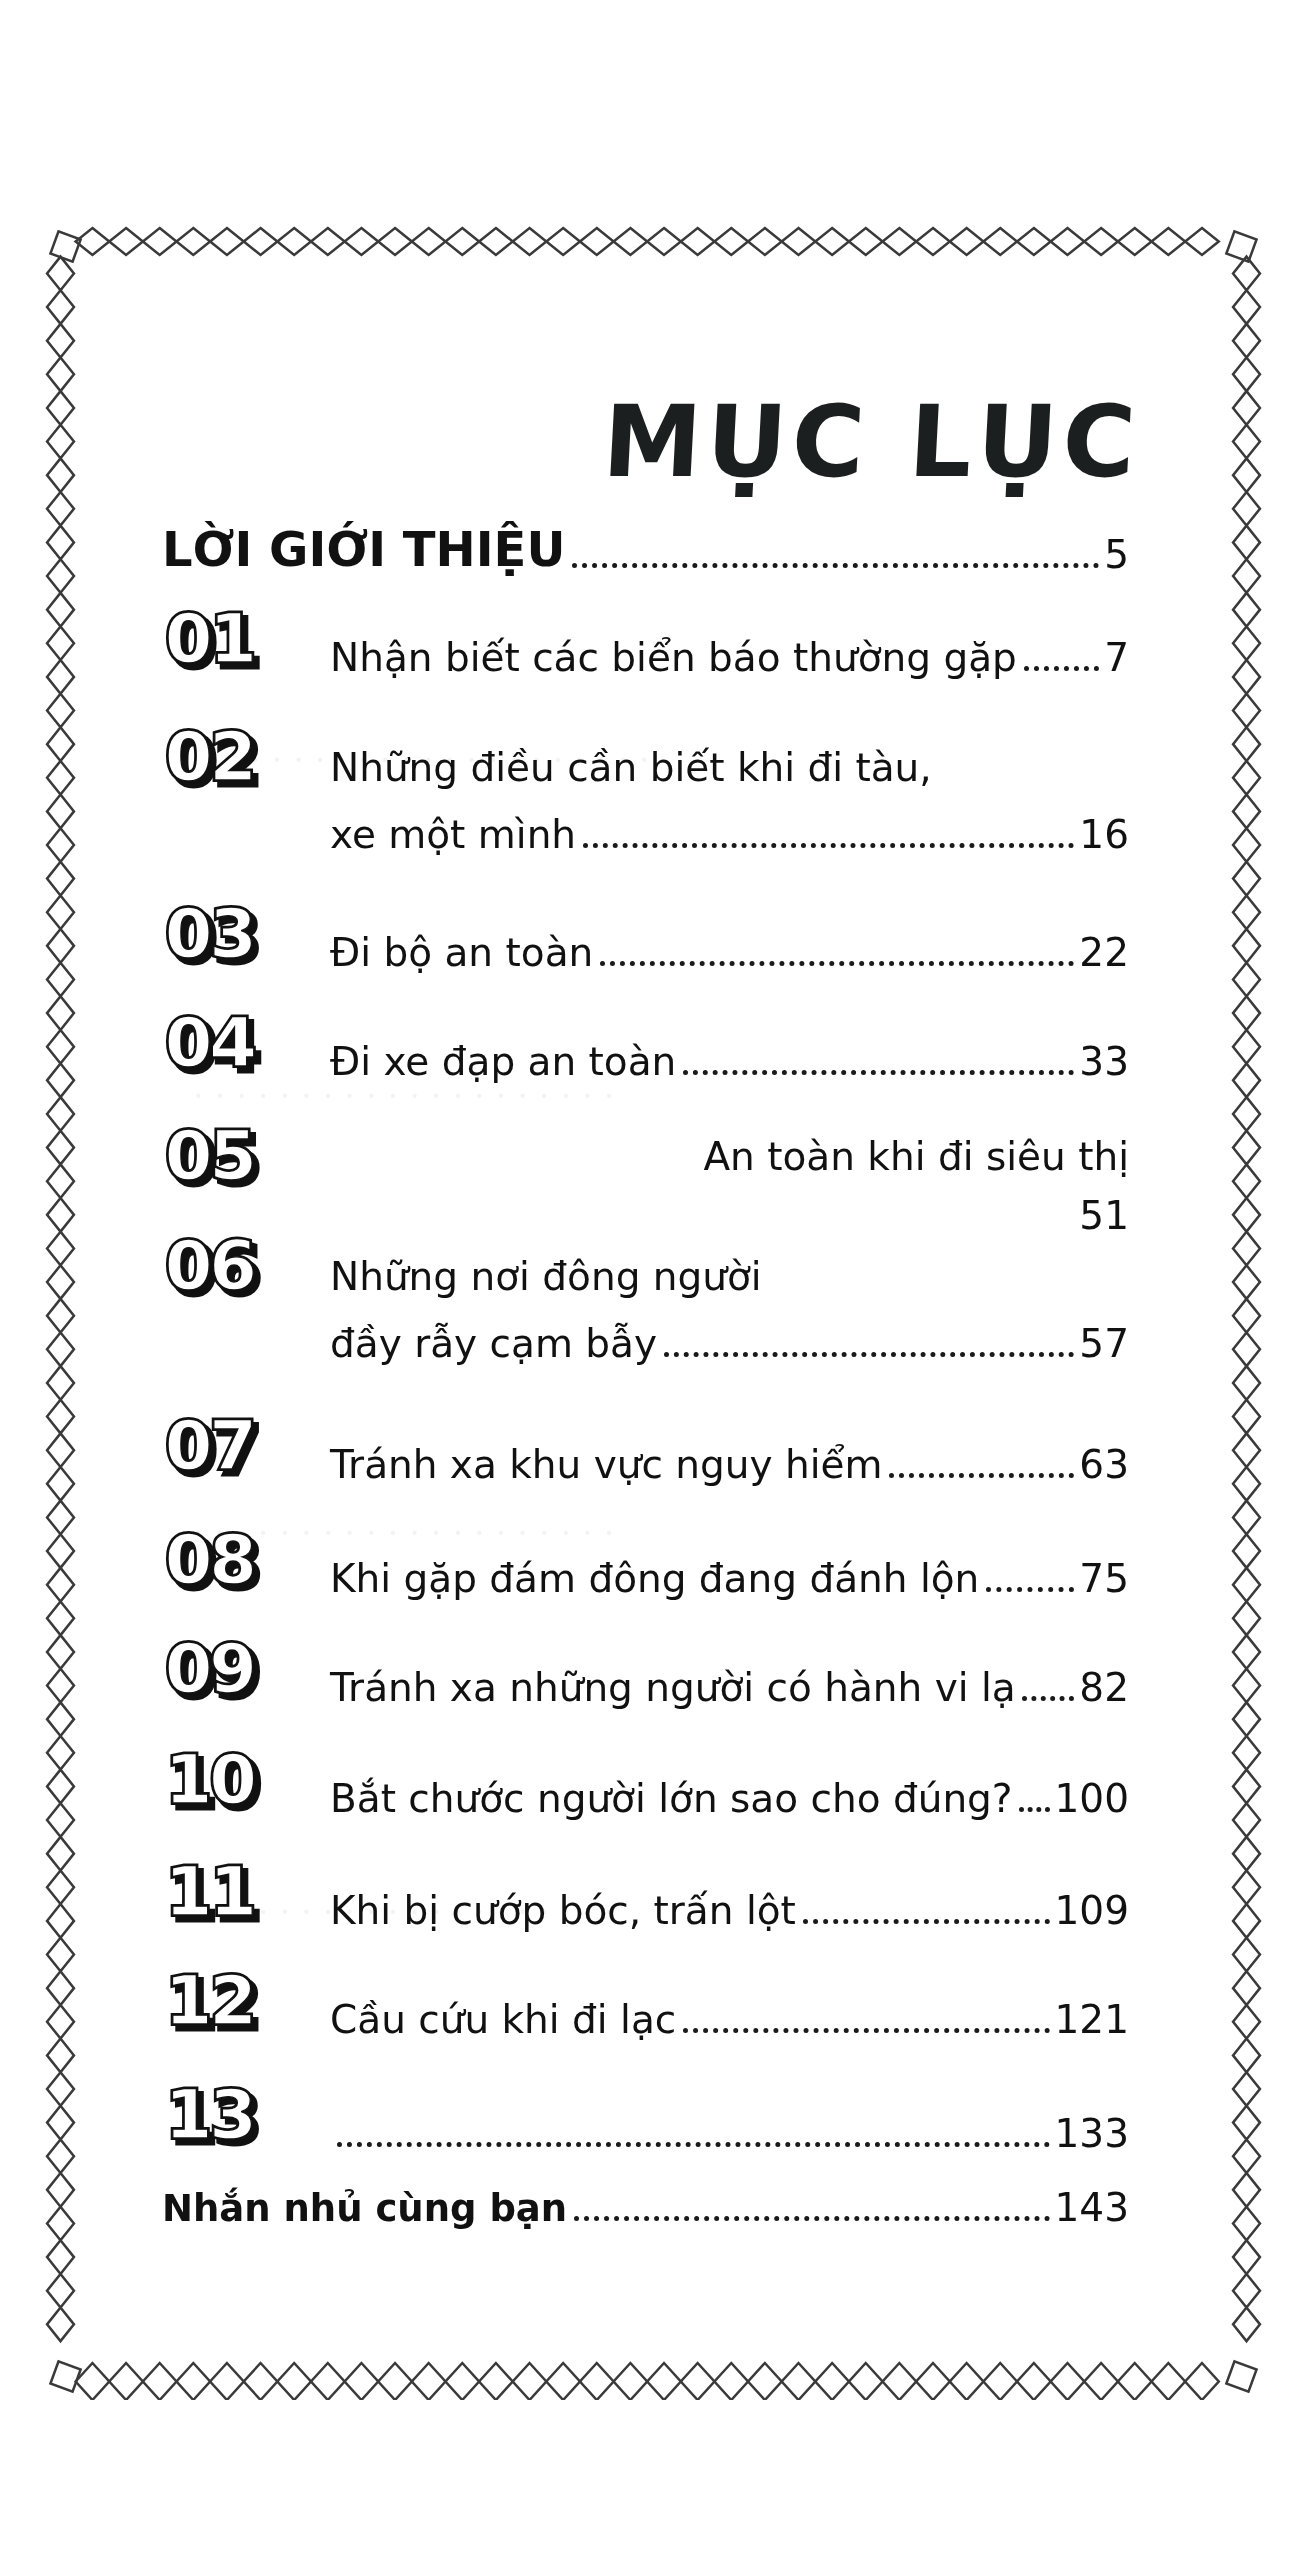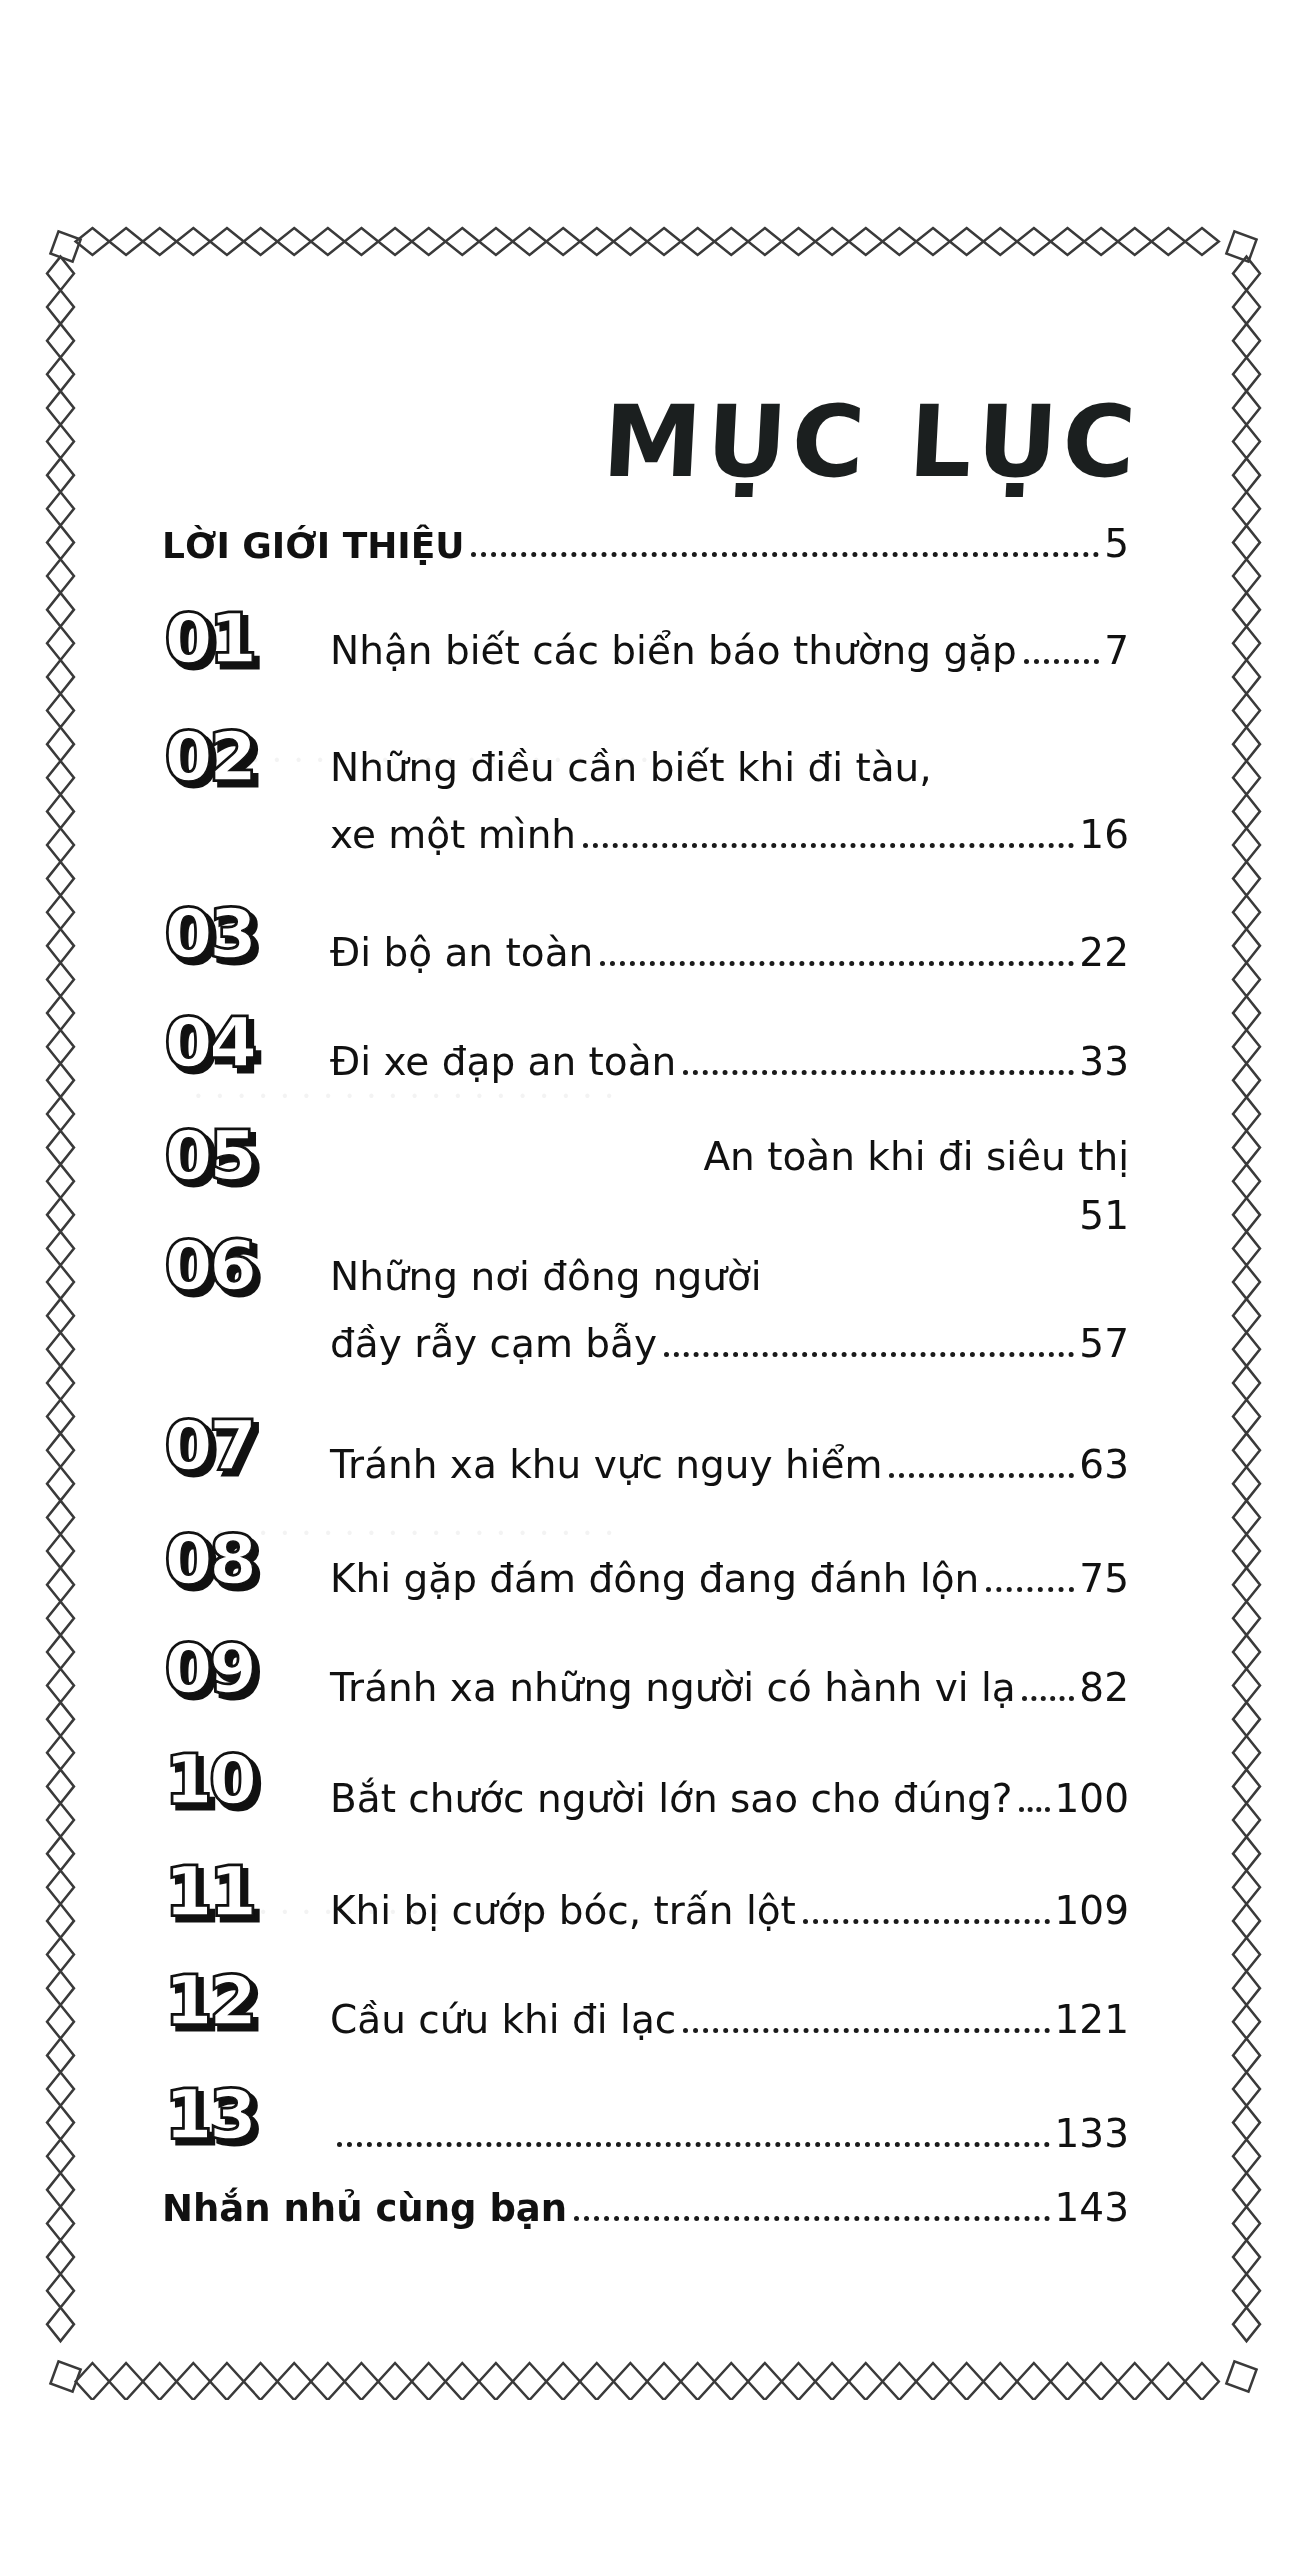--- a/index.html
+++ b/index.html
@@ -31,21 +31,21 @@
       position: absolute;
       left: 162px; top: 504px;
       width: 967px;
     }
     .row {
       position: absolute;
       left: 0; width: 967px;
       display: flex; align-items: flex-end;
     }
     .front-row .label {
-      font-weight: bold; font-size: 36px; white-space: nowrap;
+      font-weight: bold; font-size: 48px; white-space: nowrap;
     }
     .dots {
       flex: 1 1 auto;
       border-bottom: 5.9px dotted #1a1a1a;
       margin: 0 5px 9.2px 6.7px;
       height: 0;
     }
     .page-num {
       font-size: 39px; white-space: nowrap;
     }
@@ -290,21 +290,21 @@
   </div>
 
   <div id="chapters">
       <div class="row" style="top: 109px; height: 67px;">
         <div class="chapter-num" style="top: -8.4px;"><svg width="126" height="71" viewBox="0 0 150 85">
             <text x="9" y="74" font-family="DejaVu Sans, sans-serif" font-weight="bold" font-size="82" letter-spacing="-4" fill="#111" stroke="#111" stroke-width="6">01</text>
             <text x="3" y="68" font-family="DejaVu Sans, sans-serif" font-weight="bold" font-size="82" letter-spacing="-4" fill="#fff" stroke="#111" stroke-width="5" paint-order="stroke">01</text>
             <text x="3" y="68" font-family="DejaVu Sans, sans-serif" font-weight="bold" font-size="82" letter-spacing="-4" fill="none" stroke="#111" stroke-width="1.6" transform="translate(0,0)">01</text>
           </svg></div>
         <div class="chap-text">
-          <div class="chap-line" style="height: 59px; margin-bottom: 7px;">
+          <div class="chap-line" style="height: 59px; margin-bottom: 0px;">
             <span class="label">Nhận biết các biển báo thường gặp</span>
             <span class="dots"></span>
             <span class="page-num">7</span>
           </div>
         </div>
       </div>
       <div class="row" style="top: 227px; height: 126px;">
         <div class="chapter-num" style="top: -8.4px;"><svg width="126" height="71" viewBox="0 0 150 85">
             <text x="9" y="74" font-family="DejaVu Sans, sans-serif" font-weight="bold" font-size="82" letter-spacing="-4" fill="#111" stroke="#111" stroke-width="6">02</text>
             <text x="3" y="68" font-family="DejaVu Sans, sans-serif" font-weight="bold" font-size="82" letter-spacing="-4" fill="#fff" stroke="#111" stroke-width="5" paint-order="stroke">02</text>

